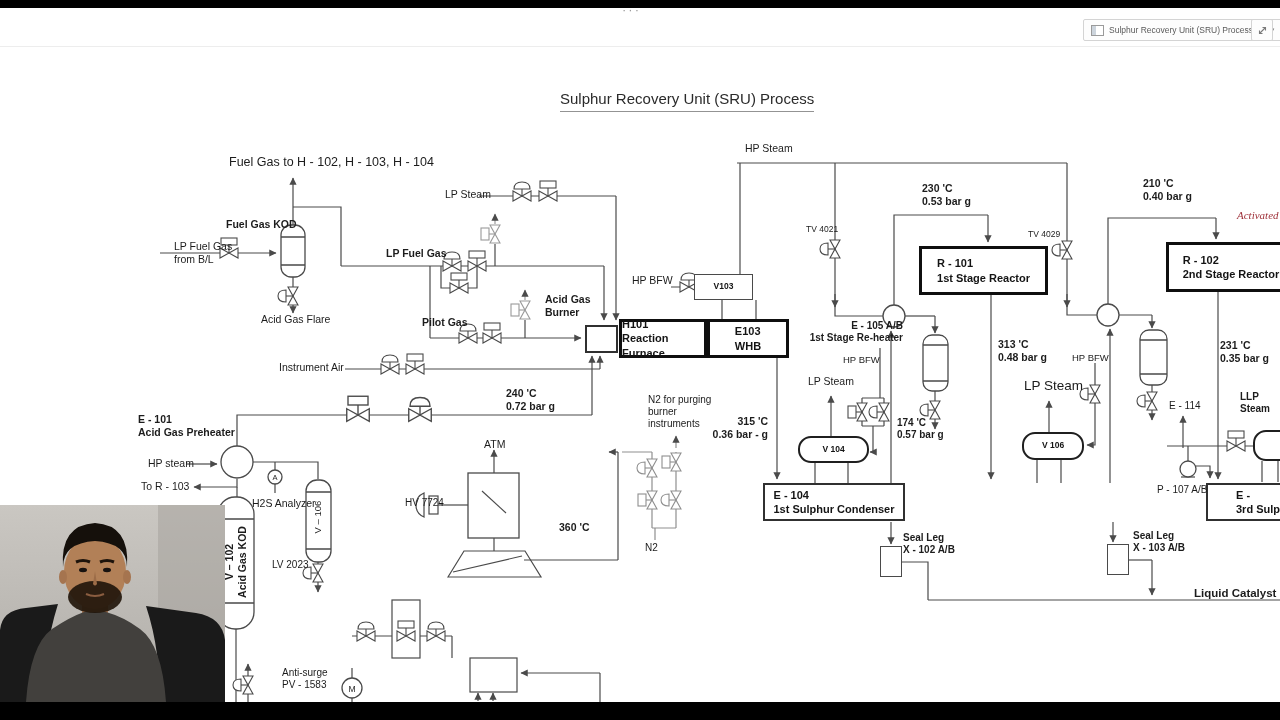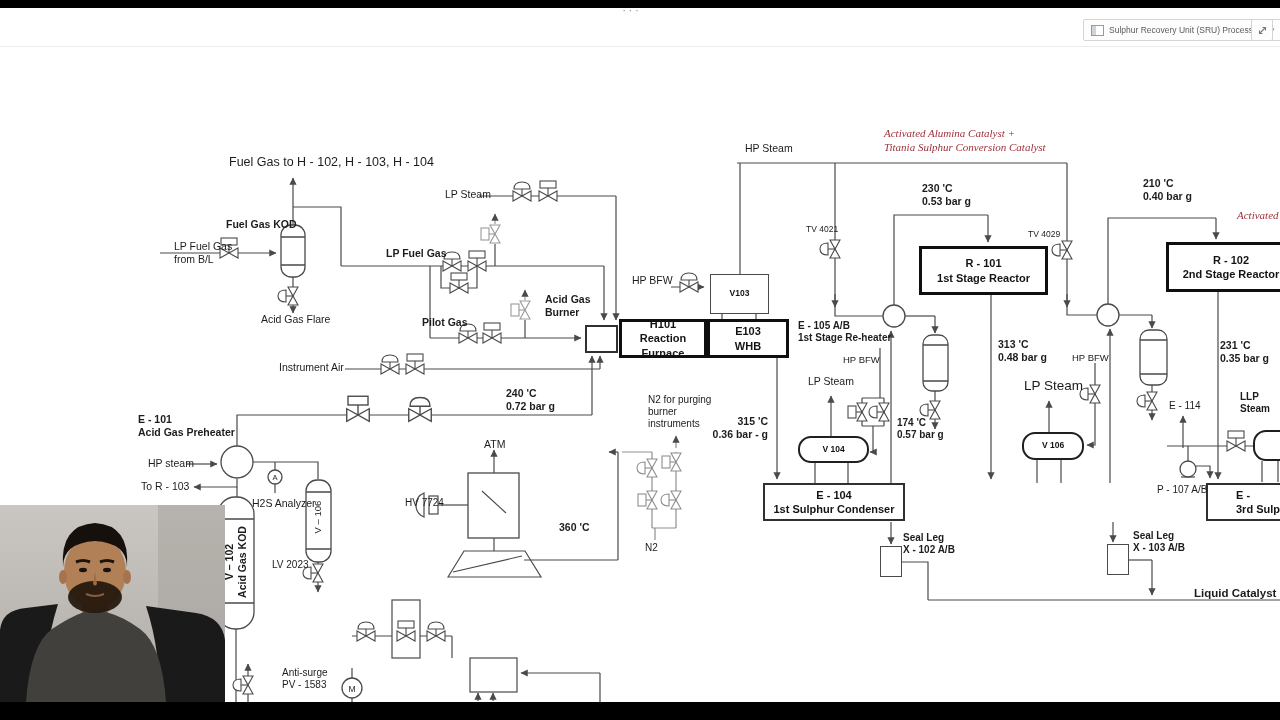--- a/index.html
+++ b/index.html
@@ -14,29 +14,29 @@
        border-radius:2px;z-index:7;white-space:nowrap;}
   .sel-icon{width:11px;height:9px;border:1px solid #9a9a9a;display:inline-block;
        background:linear-gradient(to right,#ccd4dc 40%,#fff 40%);}
   .chev{font-size:7px;color:#777;}
   .expand-btn{position:absolute;left:1251px;top:19px;width:20px;height:20px;border:1px solid #d4d4d4;
        background:#fdfdfd;border-radius:2px;z-index:7;display:flex;align-items:center;justify-content:center;}
   
   .lbl{position:absolute;font-size:10.5px;line-height:1.22;color:#1c1c1c;white-space:pre-line;z-index:3;}
   .b{font-weight:bold;}
   .xs{font-size:8.5px;} .sm{font-size:9.5px;} .md{font-size:13.5px;} .lg{font-size:12.5px;}
-  .ctr{text-align:left;} .rt{text-align:right;}
+  .ctr{text-align:right;} .rt{text-align:right;}
   .red{color:#9e2f38;font-style:italic;font-family:"Liberation Serif",serif;font-size:11px;line-height:1.3;}
   .rot{transform:translate(-50%,-50%) rotate(-90deg);text-align:center;}
   .cc{transform:translate(-50%,-50%);}
   .title{position:absolute;left:560px;top:90px;font-size:15px;color:#2a2a2a;z-index:3;
          border-bottom:1.5px solid #939393;padding-bottom:4px;}
   
   .box{position:absolute;z-index:2;background:#fff;border:2px solid #303030;color:#141414;font-weight:bold;
-       display:flex;align-items:center;justify-content:center;text-align:center;white-space:pre-line;
+       display:flex;align-items:center;justify-content:center;text-align:left;white-space:pre-line;
        font-size:11px;line-height:1.3;box-sizing:border-box;}
   .b3{border:3px solid #0f0f0f;}
   .thin{border:1.4px solid #4a4a4a;font-size:8.5px;}
   .drum{border-radius:13px;border:2.4px solid #1f1f1f;font-size:8.5px;}
   .sbox{position:absolute;z-index:2;background:#fff;border:1.4px solid #4a4a4a;box-sizing:border-box;}
   .leftpad{justify-content:flex-start;padding-left:28px;text-align:left;}
   svg.pfd{position:absolute;left:0;top:0;z-index:1;}
   .webcam{position:absolute;left:0;top:505px;width:225px;height:197px;z-index:5;}
 </style>
 </head>
@@ -53,20 +53,21 @@
     <span class="sel-icon"></span>
     <span>Sulphur Recovery Unit (SRU) Process (1)</span>
     <span class="chev">▾</span>
   </div>
   <div class="expand-btn">
     <svg width="11" height="11">
       <path d="M2.5 8.5 L8.5 2.5 M5.5 2.5 H8.5 V5.5 M2.5 5.5 V8.5 H5.5" stroke="#7a7a7a" stroke-width="1.1" fill="none"></path>
     </svg>
   </div>
 
+  <div class="title">Sulphur Recovery Unit (SRU) Process</div>
 
   <svg class="pfd" width="1280" height="720">
     <defs>
       <marker id="ma" markerWidth="8" markerHeight="8" refX="5.6" refY="3" orient="auto">
         <path d="M0 0 L6 3 L0 6 Z" fill="#4a4a4a"></path>
       </marker>
       <g id="bt">
           <path d="M-9 -5 L0 0 L-9 5 Z" fill="#fff"></path>
           <path d="M9 -5 L0 0 L9 5 Z" fill="#fff"></path>
         </g>
@@ -276,37 +277,35 @@
       <use href="#vctrl" transform="translate(406 636)"></use>
       <use href="#vdome" transform="translate(436 636)"></use>
     </g>
   </svg>
 
   <div class="box" style="left:585px;top:325px;width:33px;height:28px;border-width:2px"></div>
   <div class="box b3" style="left:619px;top:319px;width:88px;height:39px">H101
 Reaction Furnace</div>
   <div class="box b3" style="left:707px;top:319px;width:82px;height:39px">E103
 WHB</div>
-  <div class="box thin" style="left:710px;top:274px;width:59px;height:40px">V103</div>
+  <div class="box thin" style="left:694px;top:274px;width:59px;height:26px">V103</div>
   <div class="box b3" style="left:919px;top:246px;width:129px;height:49px">R - 101
 1st Stage Reactor</div>
   <div class="box b3" style="left:1166px;top:242px;width:130px;height:50px">R - 102
 2nd Stage Reactor</div>
   <div class="box" style="left:763px;top:483px;width:142px;height:38px">E - 104
 1st Sulphur Condenser</div>
   <div class="box leftpad" style="left:1206px;top:483px;width:114px;height:38px">E -
 3rd Sulphu</div>
   <div class="box drum" style="left:798px;top:436px;width:71px;height:27px">V 104</div>
   <div class="box drum" style="left:1022px;top:432px;width:62px;height:28px">V 106</div>
   <div class="box drum" style="left:1253px;top:430px;width:60px;height:31px"></div>
   <div class="sbox" style="left:880px;top:546px;width:22px;height:31px"></div>
   <div class="sbox" style="left:1107px;top:544px;width:22px;height:31px"></div>
 
-  <div class="lbl red" style="left:884px;top:126px">Activated Alumina Catalyst +
-Titania Sulphur Conversion Catalyst</div>
   <div class="lbl red" style="left:1237px;top:208px;white-space:nowrap">Activated</div>
 
   <div class="lbl lg" style="left:229px;top:155px">Fuel Gas to H - 102, H - 103, H - 104</div>
   <div class="lbl b" style="left:226px;top:218px">Fuel Gas KOD</div>
   <div class="lbl" style="left:174px;top:240px">LP Fuel Gas
 from B/L</div>
   <div class="lbl" style="left:261px;top:313px">Acid Gas Flare</div>
   <div class="lbl" style="left:445px;top:188px">LP Steam</div>
   <div class="lbl b" style="left:386px;top:247px">LP Fuel Gas</div>
   <div class="lbl b" style="left:422px;top:316px">Pilot Gas</div>

